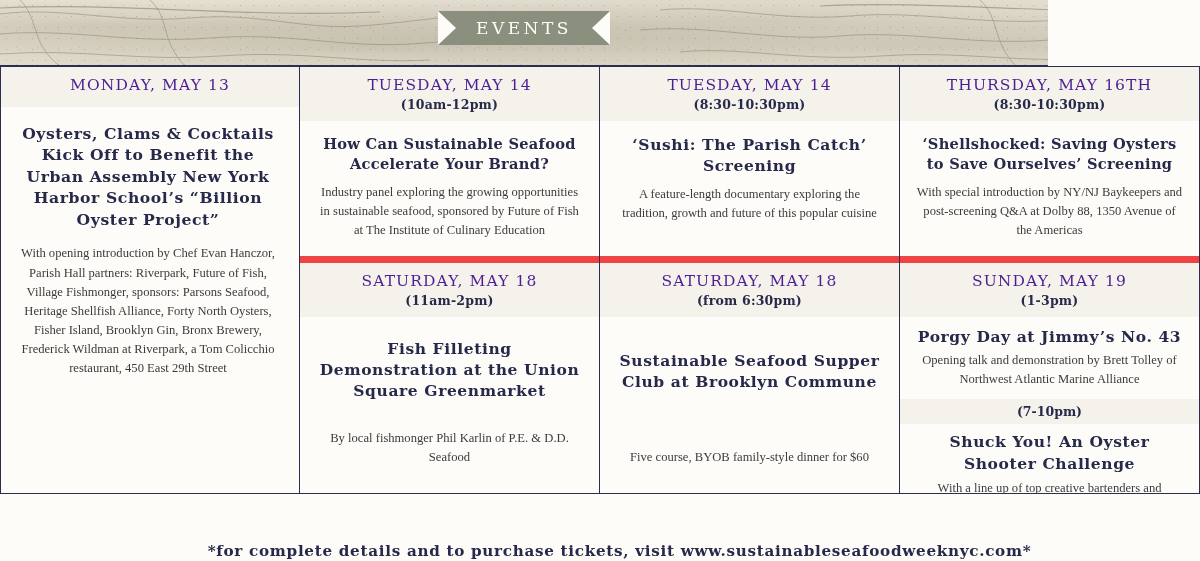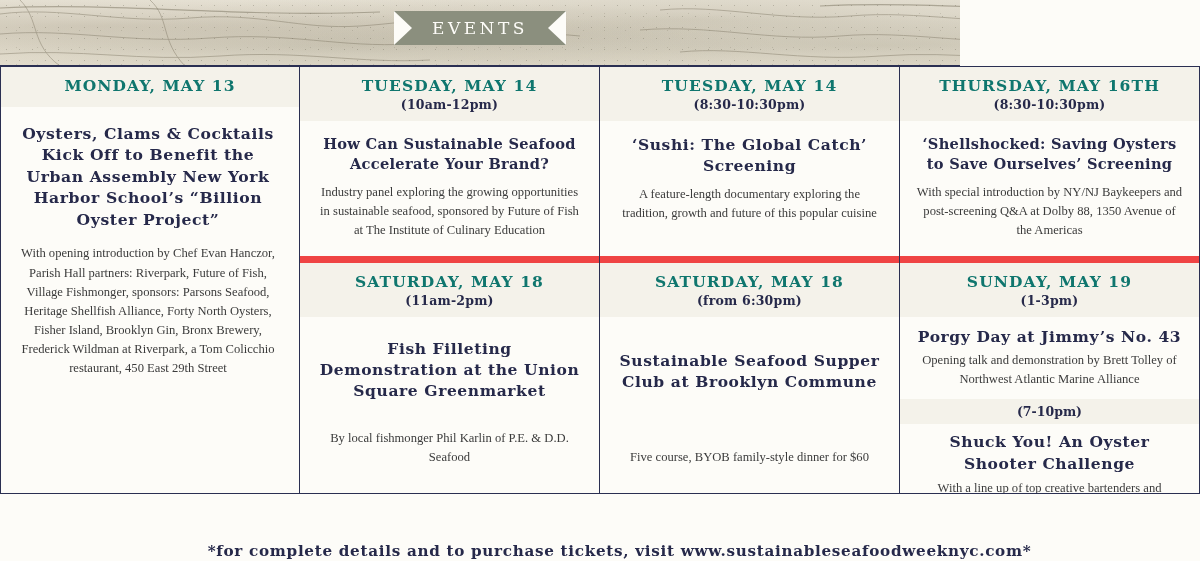--- a/index.html
+++ b/index.html
@@ -12,21 +12,21 @@
   #page {
     position: relative;
     width: 1200px; height: 561px;
     overflow: hidden;
     background: #fdfcf8;
   }
 
   
   #banner {
     position: relative;
-    width: 960px; height: 66px;
+    width: 1048px; height: 66px;
     background:
       radial-gradient(ellipse at 10% 40%, rgba(170,160,140,0.35) 0%, rgba(170,160,140,0) 55%),
       radial-gradient(ellipse at 35% 70%, rgba(150,145,125,0.30) 0%, rgba(150,145,125,0) 50%),
       radial-gradient(ellipse at 72% 30%, rgba(165,158,138,0.30) 0%, rgba(165,158,138,0) 55%),
       radial-gradient(ellipse at 92% 70%, rgba(150,145,125,0.28) 0%, rgba(150,145,125,0) 50%),
       linear-gradient(180deg, #e8e3d6 0%, #e3ddcd 100%);
     overflow: hidden;
     border-bottom: 1px solid #2a2f52;
   }
   #banner svg.maplines {
@@ -112,24 +112,24 @@
   }
   .cell.split-top { border-bottom: 7px solid #ef4444; }
 
   .cell-head {
     background: #f4f2ea;
     padding: 10px 10px 9px 10px;
     text-align: center;
   }
   .cell-head .date {
     font-family: "DejaVu Serif", serif;
-    font-weight: bold;
+    font-weight: normal;
     font-size: 15.5px;
     letter-spacing: 1.1px;
-    color: #0f766e;
+    color: #4c1d95;
     text-transform: uppercase;
     line-height: 1.15;
     margin: 0 0 3px 0;
   }
   .cell-head .time {
     font-family: "DejaVu Serif", serif;
     font-weight: bold;
     font-size: 12.5px;
     color: #26294a;
     letter-spacing: 0.2px;
@@ -270,21 +270,21 @@
         </div>
       </div>
 
       <div class="col">
         <div class="cell split-top" style="flex:0 0 196px">
           <div class="cell-head">
             <div class="date">Tuesday, May 14</div>
             <div class="time">(8:30-10:30pm)</div>
           </div>
           <div class="cell-body">
-            <div class="ev-title">‘Sushi: The Global Catch’ Screening</div>
+            <div class="ev-title">‘Sushi: The Parish Catch’ Screening</div>
             <div class="ev-desc tight">A feature-length documentary exploring the tradition, growth and future of this popular cuisine</div>
           </div>
         </div>
         <div class="cell" style="flex:1">
           <div class="cell-head">
             <div class="date">Saturday, May 18</div>
             <div class="time">(from 6:30pm)</div>
           </div>
           <div class="cell-body">
             <div class="ev-title" style="margin-top:20px">Sustainable Seafood Supper Club at Brooklyn Commune</div>

